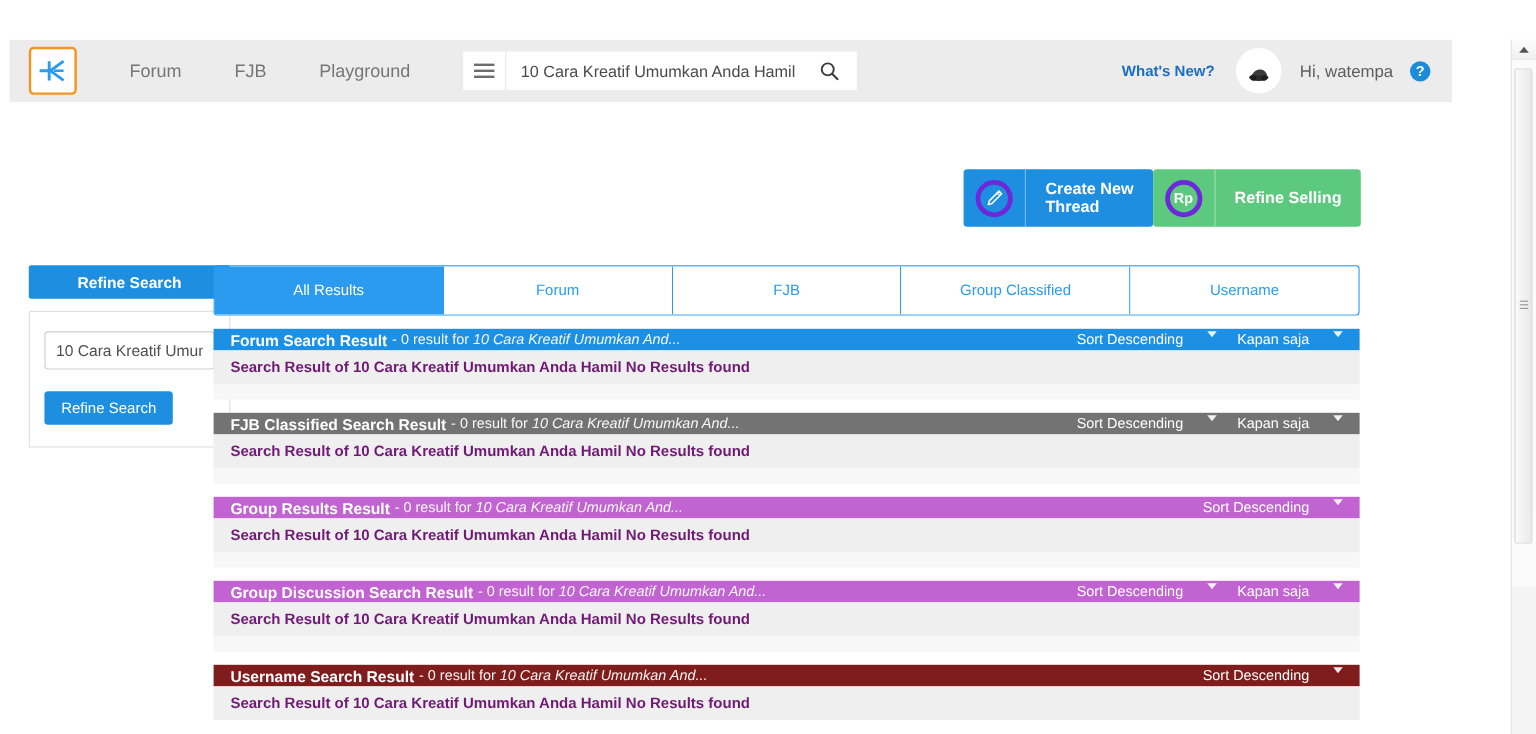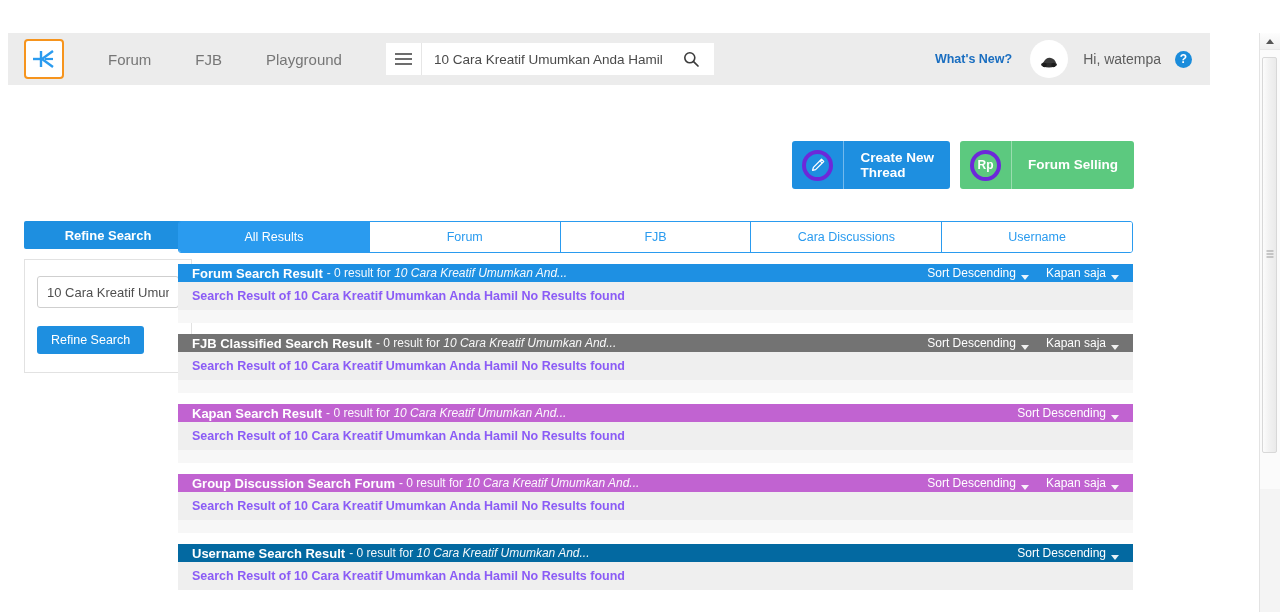--- a/index.html
+++ b/index.html
@@ -164,21 +164,21 @@
     flex: none;
   }
 
   
   .action-row {
     position: absolute; top: 78px; left: 8px;
     width: 1202px; height: 60px;
   }
   .actions {
     position: absolute; right: 76px; top: 30px;
-    display: flex; gap: 10px; justify-content: flex-end;
+    display: flex;  justify-content: flex-end;
   }
   .abtn {
     height: 48px;
     display: flex; align-items: center;
     border-radius: 3px;
     cursor: pointer;
     color: #ffffff;
   }
   .abtn.blue { background: #1e8fe0; }
   .abtn.green { background: #5cc97f; }
@@ -249,21 +249,21 @@
     position: absolute; left: 170px; top: 33px;
     width: 955px;
   }
 
   
   .tabs {
     display: flex;
     border: 1px solid #2a9bef;
     border-radius: 3px;
     overflow: hidden;
-    height: 32px;
+    height: 42px;
   }
   .tab {
     flex: 1;
     display: flex; align-items: center; justify-content: center;
     font-size: 12.5px;
     color: #2a9bef;
     background: #ffffff;
     border-right: 1px solid #2a9bef;
     cursor: pointer;
     white-space: nowrap;
@@ -280,36 +280,36 @@
     color: #ffffff;
   }
   .sec-title { font-size: 13px; font-weight: bold; white-space: nowrap; }
   .sec-sub {
     font-size: 12px; margin-left: 4px; white-space: nowrap;
     color: rgba(255,255,255,.95);
   }
   .sec-sub em { font-style: italic; }
   .sec-tools { margin-left: auto; display: flex; align-items: center; gap: 17px; }
   .sec-tool {
-    display: flex; align-items: flex-end; gap: 5px;
+    display: flex; align-items: flex-start; gap: 20px;
     font-size: 12px; color: #ffffff; cursor: pointer; white-space: nowrap;
   }
   .caret {
     width: 0; height: 0;
     border-left: 4px solid transparent;
     border-right: 4px solid transparent;
     border-top: 5px solid rgba(255,255,255,.9);
   }
   .sec-body {
     background: #efefef;
     height: 28px;
     display: flex; align-items: center;
     padding: 0 14px;
     font-size: 12.5px; font-weight: bold;
-    color: #8b5cf6;
+    color: #701a75;
     white-space: nowrap;
   }
   .sec-gap { height: 13px; background: #f7f7f7; }
   .page-bg-bottom {
     position: absolute; left: 8px; top: 0;
     width: 1202px; height: 580px;
     background: #fbfbfb;
     z-index: -1;
   }
 </style>
@@ -383,42 +383,42 @@
               </svg>
             </span>
           </span>
           <span class="lbl">Create New
 Thread</span>
         </div>
         <div class="abtn green">
           <span class="ic">
             <span class="circ">Rp</span>
           </span>
-          <span class="lbl">Forum Selling</span>
+          <span class="lbl">Refine Selling</span>
         </div>
       </div>
     </div>
 
     <div class="content">
 
       <aside class="refine-col">
         <div class="refine-head">Refine Search</div>
         <div class="refine-body">
           <input class="refine-input" type="text" value="10 Cara Kreatif Umumkan Anda Hamil" style="">
           <button class="refine-submit">Refine Search</button>
         </div>
       </aside>
 
       <div class="results-col">
 
         <div class="tabs">
           <div class="tab active">All Results</div>
           <div class="tab">Forum</div>
           <div class="tab">FJB</div>
-          <div class="tab">Cara Discussions</div>
+          <div class="tab">Group Classified</div>
           <div class="tab">Username</div>
         </div>
 
         <section class="section">
           <div class="sec-head" style="background:#1e90e3">
             <span class="sec-title">Forum Search Result</span>
             <span class="sec-sub"><span> - 0 result for </span><em>10 Cara Kreatif Umumkan And...</em></span>
             <span class="sec-tools">
               <span class="sec-tool">
                 <span>Sort Descending</span>
@@ -448,54 +448,54 @@
                 <span class="caret"></span>
               </span>
             </span>
           </div>
           <div class="sec-body">Search Result of 10 Cara Kreatif Umumkan Anda Hamil No Results found</div>
           <div class="sec-gap"></div>
         </section>
 
         <section class="section">
           <div class="sec-head" style="background:#c163d1">
-            <span class="sec-title">Kapan Search Result</span>
+            <span class="sec-title">Group Results Result</span>
             <span class="sec-sub"><span> - 0 result for </span><em>10 Cara Kreatif Umumkan And...</em></span>
             <span class="sec-tools">
               <span class="sec-tool">
                 <span>Sort Descending</span>
                 <span class="caret"></span>
               </span>
             </span>
           </div>
           <div class="sec-body">Search Result of 10 Cara Kreatif Umumkan Anda Hamil No Results found</div>
           <div class="sec-gap"></div>
         </section>
 
         <section class="section">
           <div class="sec-head" style="background:#c163d1">
-            <span class="sec-title">Group Discussion Search Forum</span>
+            <span class="sec-title">Group Discussion Search Result</span>
             <span class="sec-sub"><span> - 0 result for </span><em>10 Cara Kreatif Umumkan And...</em></span>
             <span class="sec-tools">
               <span class="sec-tool">
                 <span>Sort Descending</span>
                 <span class="caret"></span>
               </span>
               <span class="sec-tool">
                 <span>Kapan saja</span>
                 <span class="caret"></span>
               </span>
             </span>
           </div>
           <div class="sec-body">Search Result of 10 Cara Kreatif Umumkan Anda Hamil No Results found</div>
           <div class="sec-gap"></div>
         </section>
 
         <section class="section">
-          <div class="sec-head" style="background:#0369a1">
+          <div class="sec-head" style="background:#7f1d1d">
             <span class="sec-title">Username Search Result</span>
             <span class="sec-sub"><span> - 0 result for </span><em>10 Cara Kreatif Umumkan And...</em></span>
             <span class="sec-tools">
               <span class="sec-tool">
                 <span>Sort Descending</span>
                 <span class="caret"></span>
               </span>
             </span>
           </div>
           <div class="sec-body">Search Result of 10 Cara Kreatif Umumkan Anda Hamil No Results found</div>

